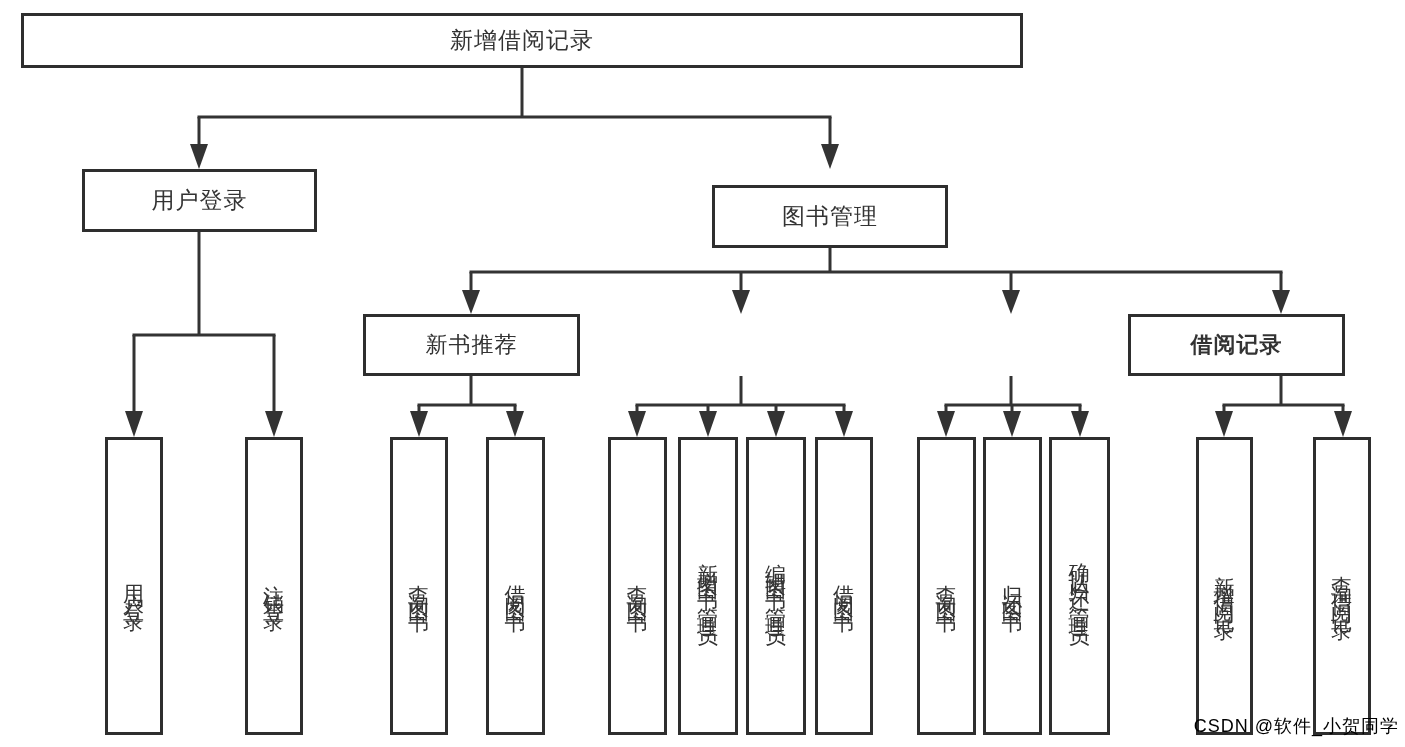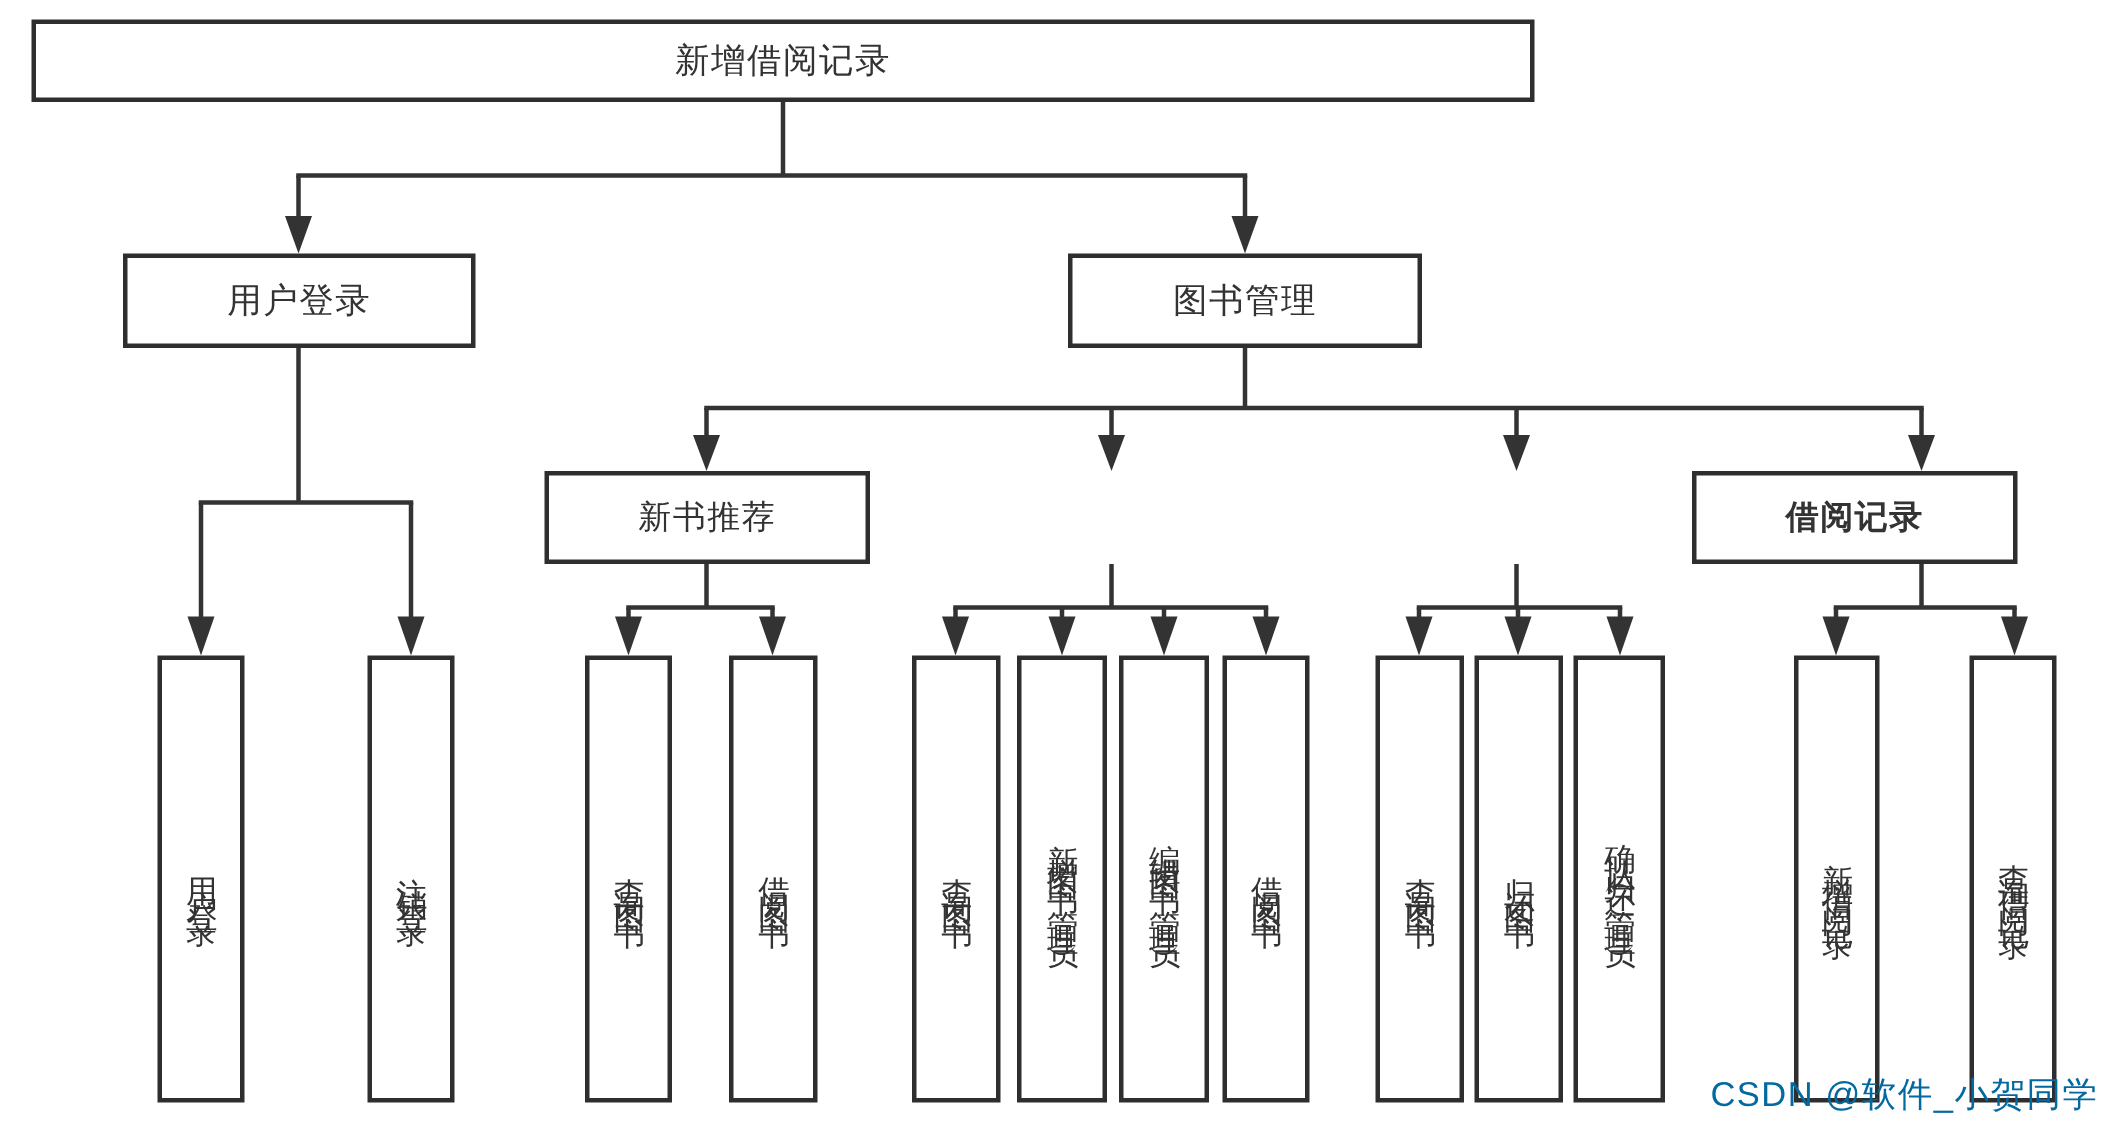--- a/index.html
+++ b/index.html
@@ -43,22 +43,22 @@
     font-size: 21px;
     letter-spacing: 9px;
     line-height: 1;
     color: #333333;
     white-space: nowrap;
   }
   .watermark {
     position: absolute;
     right: 6px;
     top: 714px;
-    font-size: 23px;
-    color: #0369a1;
+    font-size: 18px;
+    color: #000000;
     letter-spacing: 1px;
     z-index: 3;
     white-space: nowrap;
   }
 </style>
 </head>
 <body>
 
 <div class="canvas">
 
@@ -137,21 +137,21 @@
     </g>
   </svg>
 
   <div class="node hnode root">
     <span>新增借阅记录</span>
   </div>
 
   <div class="node hnode lvl2" style="left:82px; width:235px;">
     <span>用户登录</span>
   </div>
-  <div class="node hnode lvl2" style="left:712px; width:236px;">
+  <div class="node hnode lvl2" style="left:712px; width:236px;margin-top:16px;">
     <span>图书管理</span>
   </div>
 
   <div class="node hnode lvl3" style="left:363px;">
     <span>新书推荐</span>
   </div>
   <div class="node hnode lvl3" style="left:1128px;font-weight:bold;">
     <span>借阅记录</span>
   </div>
 

